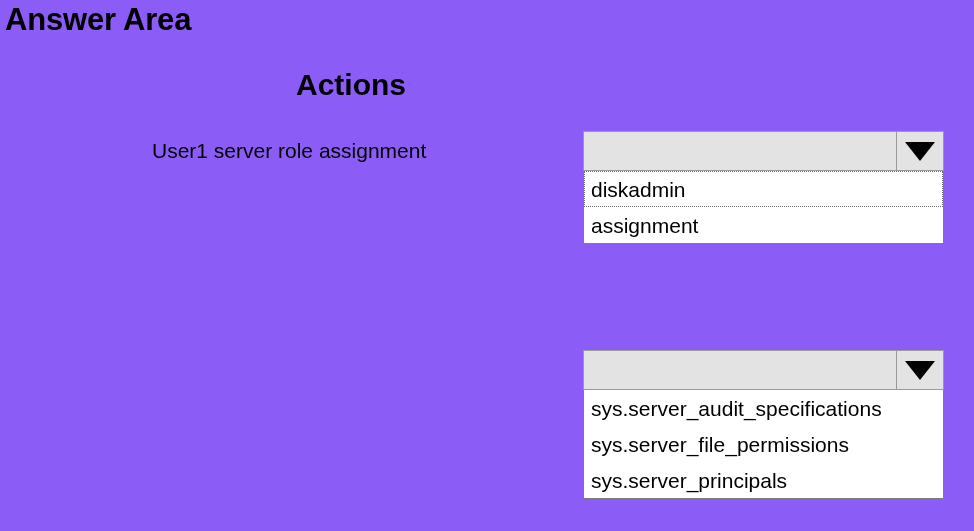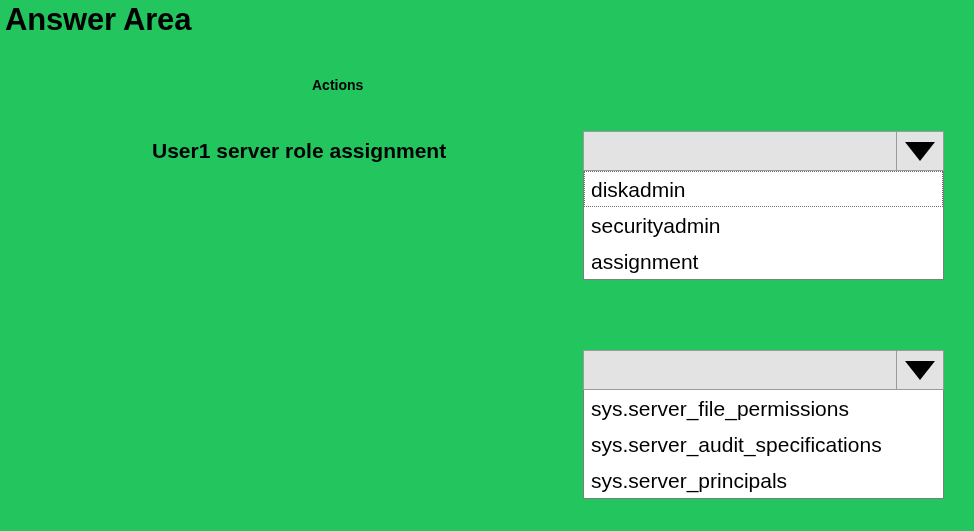--- a/index.html
+++ b/index.html
@@ -11,55 +11,53 @@
   body {
     font-family: "Liberation Sans", sans-serif;
     color: #000000;
     -webkit-font-smoothing: antialiased;
   }
   #page {
     position: relative;
     width: 974px;
     height: 531px;
     overflow: hidden;
-    background: #22c55e;
+    background: #8b5cf6;
   }
 
   
   .page-title {
     position: absolute;
     left: 5px;
     top: 1px;
     font-size: 31px;
     font-weight: bold;
     letter-spacing: -0.2px;
     line-height: 38px;
     white-space: nowrap;
   }
 
   
   .col-header {
     position: absolute;
-    font-size: 14px;
+    font-size: 30px;
     font-weight: bold;
     line-height: 26px;
     white-space: nowrap;
-    margin-left: 16px;
   }
   .col-header.actions  { left: 296px; top: 72px; }
   .col-header.options  { left: 731px; top: 72px; }
 
   
   .row-label {
     position: absolute;
     font-size: 21px;
     line-height: 25px;
     white-space: nowrap;
     left: 152px;
-    font-weight: bold;
   }
   .row-label.r0 { top: 138px; }
   .row-label.r1 { top: 351px; }
 
   
   .combo-group {
     position: absolute;
     left: 583px;
     width: 361px;
   }
@@ -143,32 +141,31 @@
 
   <div class="combo-group g0">
     <div class="combo-box">
       <div class="combo-value"></div>
       <div class="combo-arrow-btn">
         <span class="arrow-glyph"></span>
       </div>
     </div>
     <ul class="combo-list">
       <li class="opt focused">diskadmin</li>
-      <li class="opt">securityadmin</li>
       <li class="opt">assignment</li>
     </ul>
   </div>
 
   <div class="combo-group g1">
     <div class="combo-box">
       <div class="combo-value"></div>
       <div class="combo-arrow-btn">
         <span class="arrow-glyph"></span>
       </div>
     </div>
     <ul class="combo-list">
+      <li class="opt">sys.server_audit_specifications</li>
       <li class="opt">sys.server_file_permissions</li>
-      <li class="opt">sys.server_audit_specifications</li>
       <li class="opt">sys.server_principals</li>
     </ul>
   </div>
 
 </div>
 
 </body></html>

